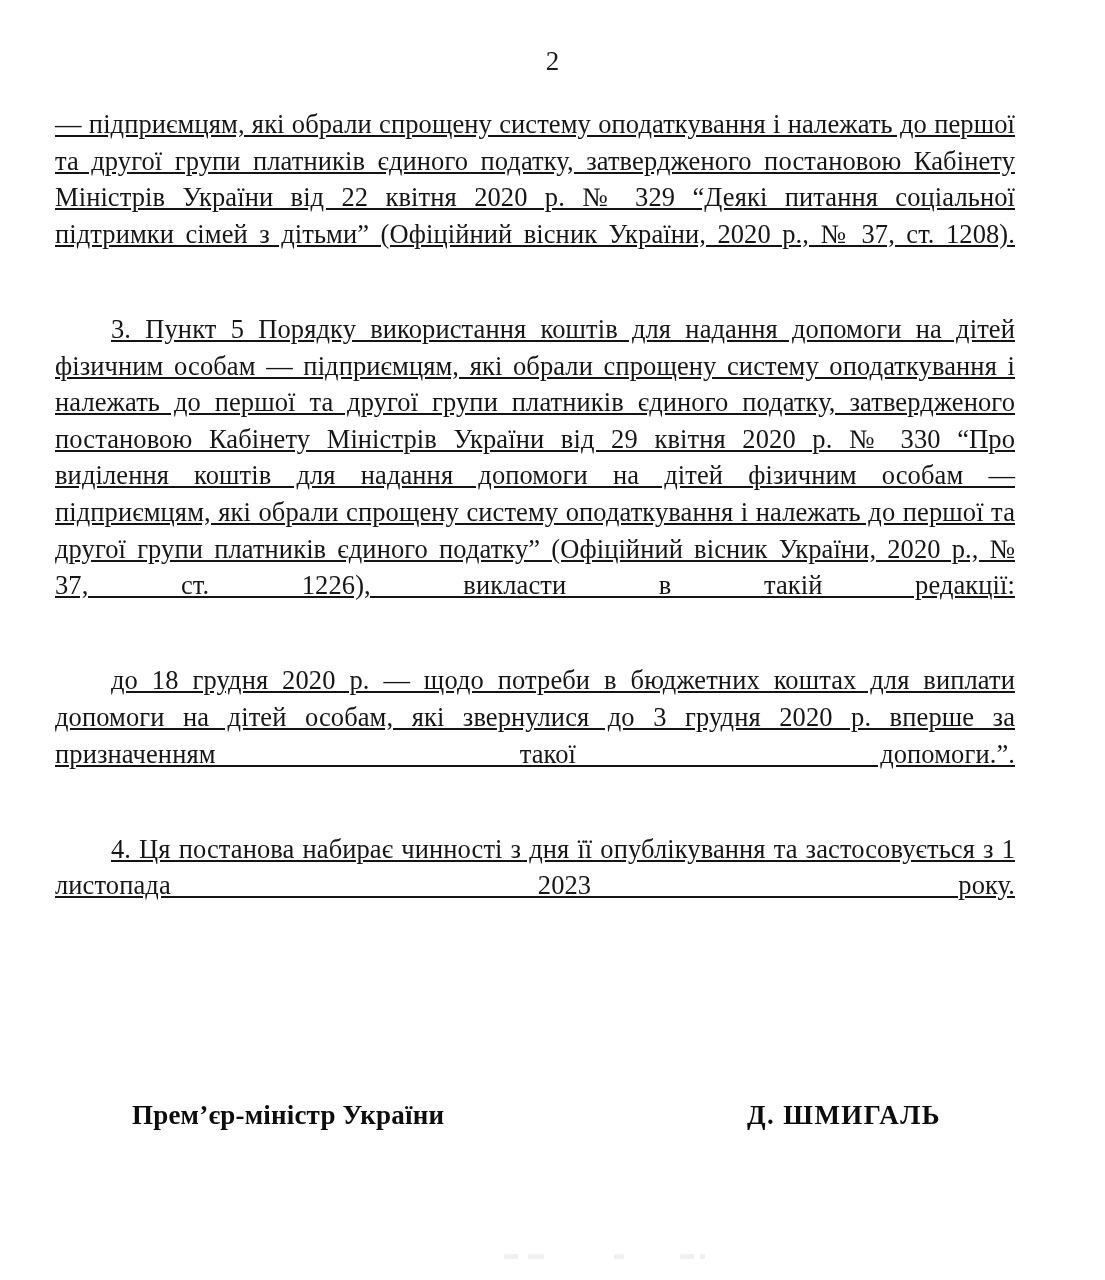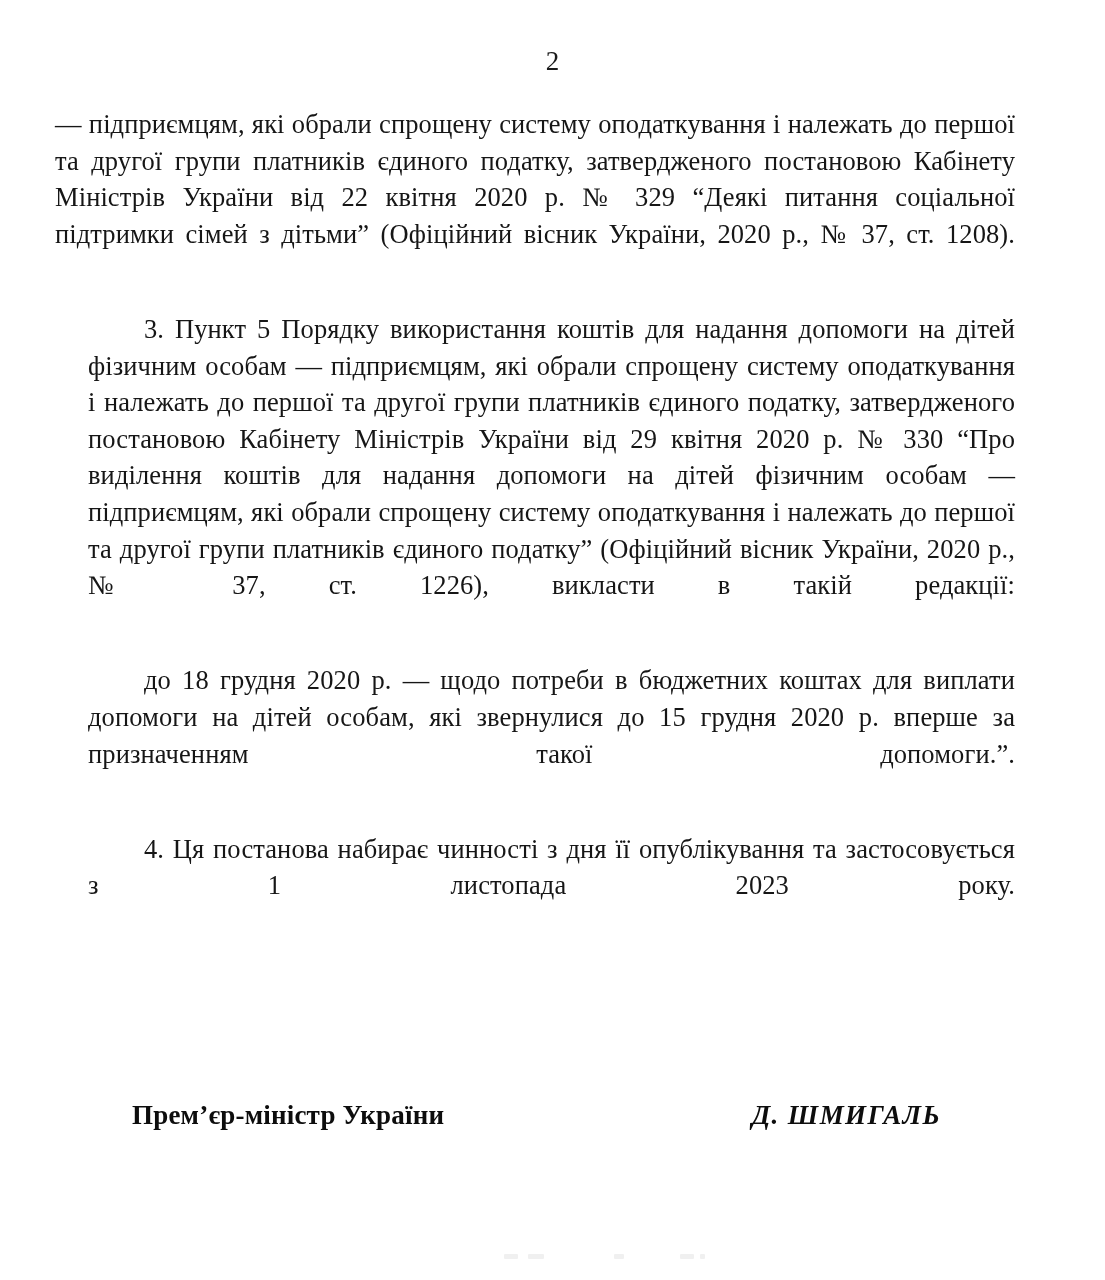--- a/index.html
+++ b/index.html
@@ -31,20 +31,21 @@
     line-height: 30px;
     color: #1a1a1a;
   }
 
   
   .body {
     position: absolute;
     top: 106px;
     left: 55px;
     width: 960px;
+    text-decoration: underline;
   }
 
   .para {
     margin: 0 0 0 0;
     font-size: 26.5px;
     line-height: 36.6px;
     text-align: justify;
     text-justify: inter-word;
     letter-spacing: 0.1px;
     word-spacing: 0.4px;
@@ -60,41 +61,40 @@
     text-indent: 0;
   }
   
   .para::after {
     content: "";
     display: inline-block;
     width: 100%;
   }
 
   
-  .gap-lg { margin-top: 22px !important; margin-left: 33px; }
+  .gap-lg { margin-top: 22px !important; }
 
   
   .signature {
     position: absolute;
     top: 1098px;
     left: 132px;
     width: 815px;
     display: flex;
     justify-content: space-between;
     align-items: baseline;
     font-size: 27px;
     line-height: 34px;
     font-weight: bold;
     color: #0d0d0d;
     letter-spacing: 0.2px;
   }
   .signature .sig-name {
     letter-spacing: 1.4px;
     padding-right: 6px;
-    font-style: italic;
   }
 
   
   .artifacts {
     position: absolute;
     top: 1248px;
     left: 0;
     width: 1105px;
     height: 22px;
     pointer-events: none;
@@ -120,21 +120,21 @@
   <div class="page-number">2</div>
 
   <div class="body">
 
     <p class="para noindent">— підприємцям, які обрали спрощену систему оподаткування і належать до першої та другої групи платників єдиного податку, затвердженого постановою Кабінету Міністрів України від 22 квітня 2020 р. № 329 “Деякі питання соціальної підтримки сімей з дітьми” (Офіційний вісник України, 2020 р., № 37, ст. 1208).</p>
 
     <p class="para indent gap-lg">3. Пункт 5 Порядку використання коштів для надання допомоги на дітей фізичним особам — підприємцям, які обрали спрощену систему оподаткування і належать до першої та другої групи платників єдиного податку, затвердженого постановою Кабінету Міністрів України від 29 квітня 2020 р. № 330 “Про виділення коштів для надання допомоги на дітей фізичним особам — підприємцям, які обрали спрощену систему оподаткування і належать до першої та другої групи платників єдиного податку” (Офіційний вісник України, 2020 р., № 37, ст. 1226), викласти в такій редакції:</p>
 
 
 
-    <p class="para indent gap-lg">до 18 грудня 2020 р. — щодо потреби в бюджетних коштах для виплати допомоги на дітей особам, які звернулися до 15 грудня 2020 р. вперше за призначенням такої допомоги.”.</p>
+    <p class="para indent gap-lg">до 18 грудня 2020 р. — щодо потреби в бюджетних коштах для виплати допомоги на дітей особам, які звернулися до 3 грудня 2020 р. вперше за призначенням такої допомоги.”.</p>
 
     <p class="para indent gap-lg">4. Ця постанова набирає чинності з дня її опублікування та застосовується з 1 листопада 2023 року.</p>
 
   </div>
 
   <div class="signature">
     <span class="sig-title">Прем’єр-міністр України</span>
     <span class="sig-name">Д. ШМИГАЛЬ</span>
   </div>
 

